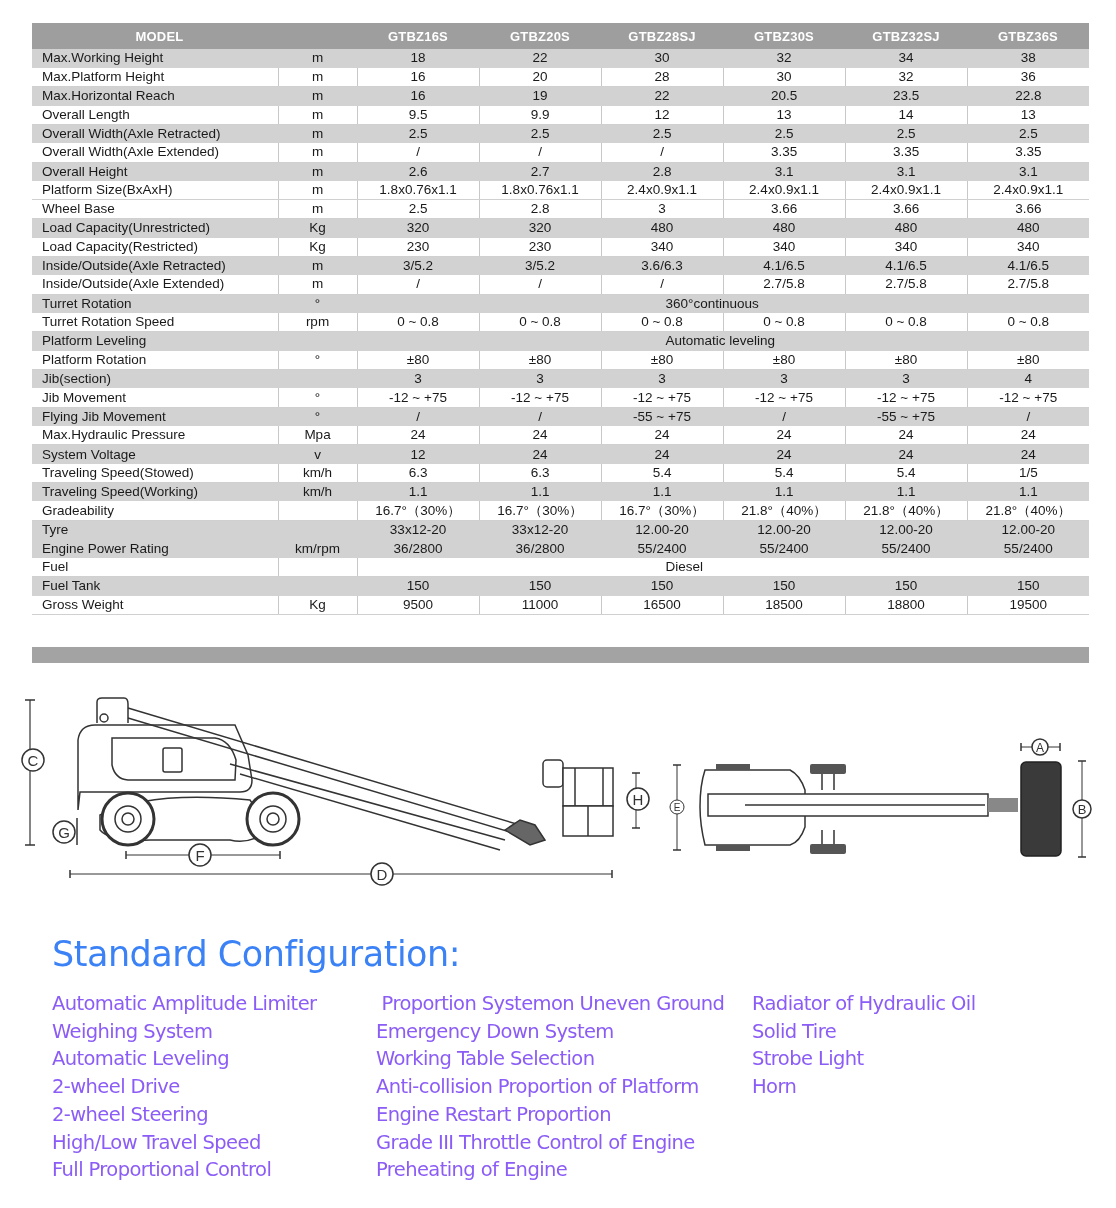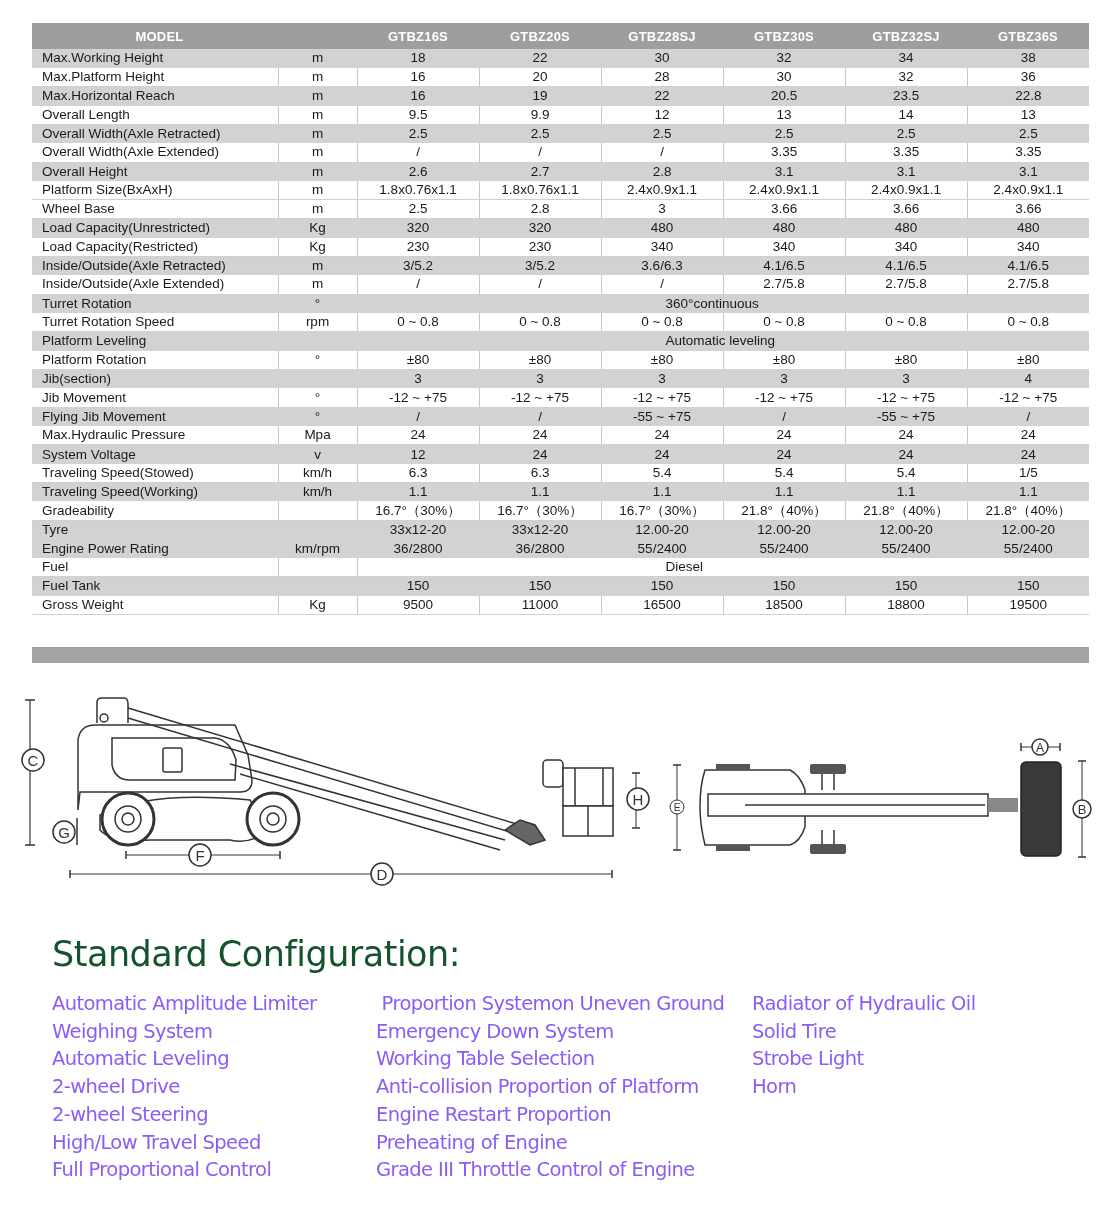--- a/index.html
+++ b/index.html
@@ -30,21 +30,21 @@
   .spec-table tr.shade td.span { border-left-color: #d2d2d2; }
   .spec-table tr.plain td { background: #ffffff; border-bottom: 1px solid #d0d0d0; }
   .spec-table td.span { text-align: left; padding-left: 308px; }
   .footer-bar {
     position: absolute; left: 32px; top: 647px; width: 1057px; height: 16px;
     background: #a3a3a3;
   }
   .diagram { position: absolute; left: 0; top: 680px; width: 1116px; height: 220px; }
   .config-title {
     position: absolute; left: 52px; top: 934px;
-    font-size: 35px; color: #14532d; font-weight: normal;
+    font-size: 35px; color: #3b82f6; font-weight: normal;
     font-family: "DejaVu Sans", sans-serif; letter-spacing: -0.5px;
   }
   .config-col { position: absolute; top: 990px; list-style: none; }
   .config-col li {
     font-size: 19.5px; line-height: 27.7px; color: #8b5cf6;
     font-family: "DejaVu Sans", sans-serif; letter-spacing: -0.6px;
   }
   .col1 { left: 52px; }
   .col2 { left: 376px; }
   .col3 { left: 752px; }
@@ -471,21 +471,21 @@
   <li>2-wheel Steering</li>
   <li>High/Low Travel Speed</li>
   <li>Full Proportional Control</li>
 </ul>
 <ul class="config-col col2">
   <li style="white-space:pre"> Proportion Systemon Uneven Ground</li>
   <li>Emergency Down System</li>
   <li>Working Table Selection</li>
   <li>Anti-collision Proportion of Platform</li>
   <li>Engine Restart Proportion</li>
+  <li>Grade III Throttle Control of Engine</li>
   <li>Preheating of Engine</li>
-  <li>Grade III Throttle Control of Engine</li>
 </ul>
 <ul class="config-col col3">
   <li>Radiator of Hydraulic Oil</li>
   <li>Solid Tire</li>
   <li>Strobe Light</li>
   <li>Horn</li>
 </ul>
 
 </body></html>

